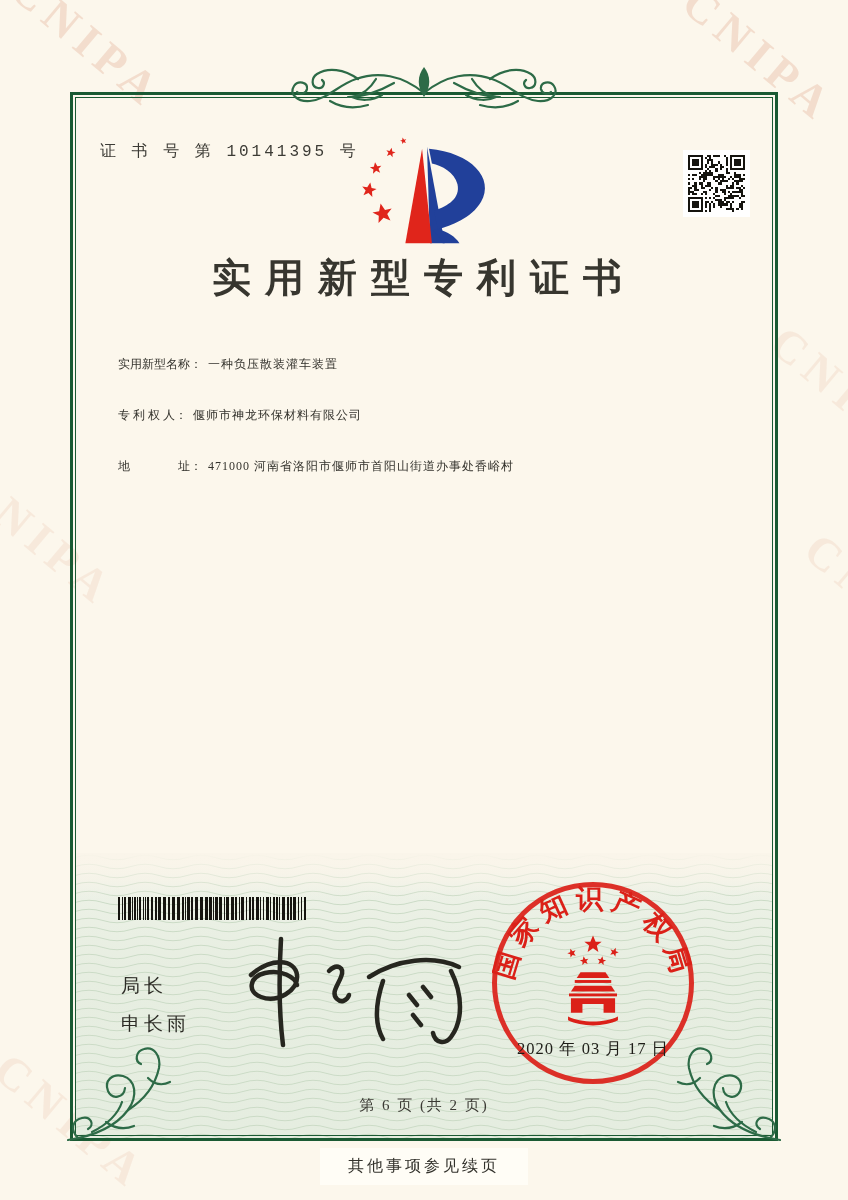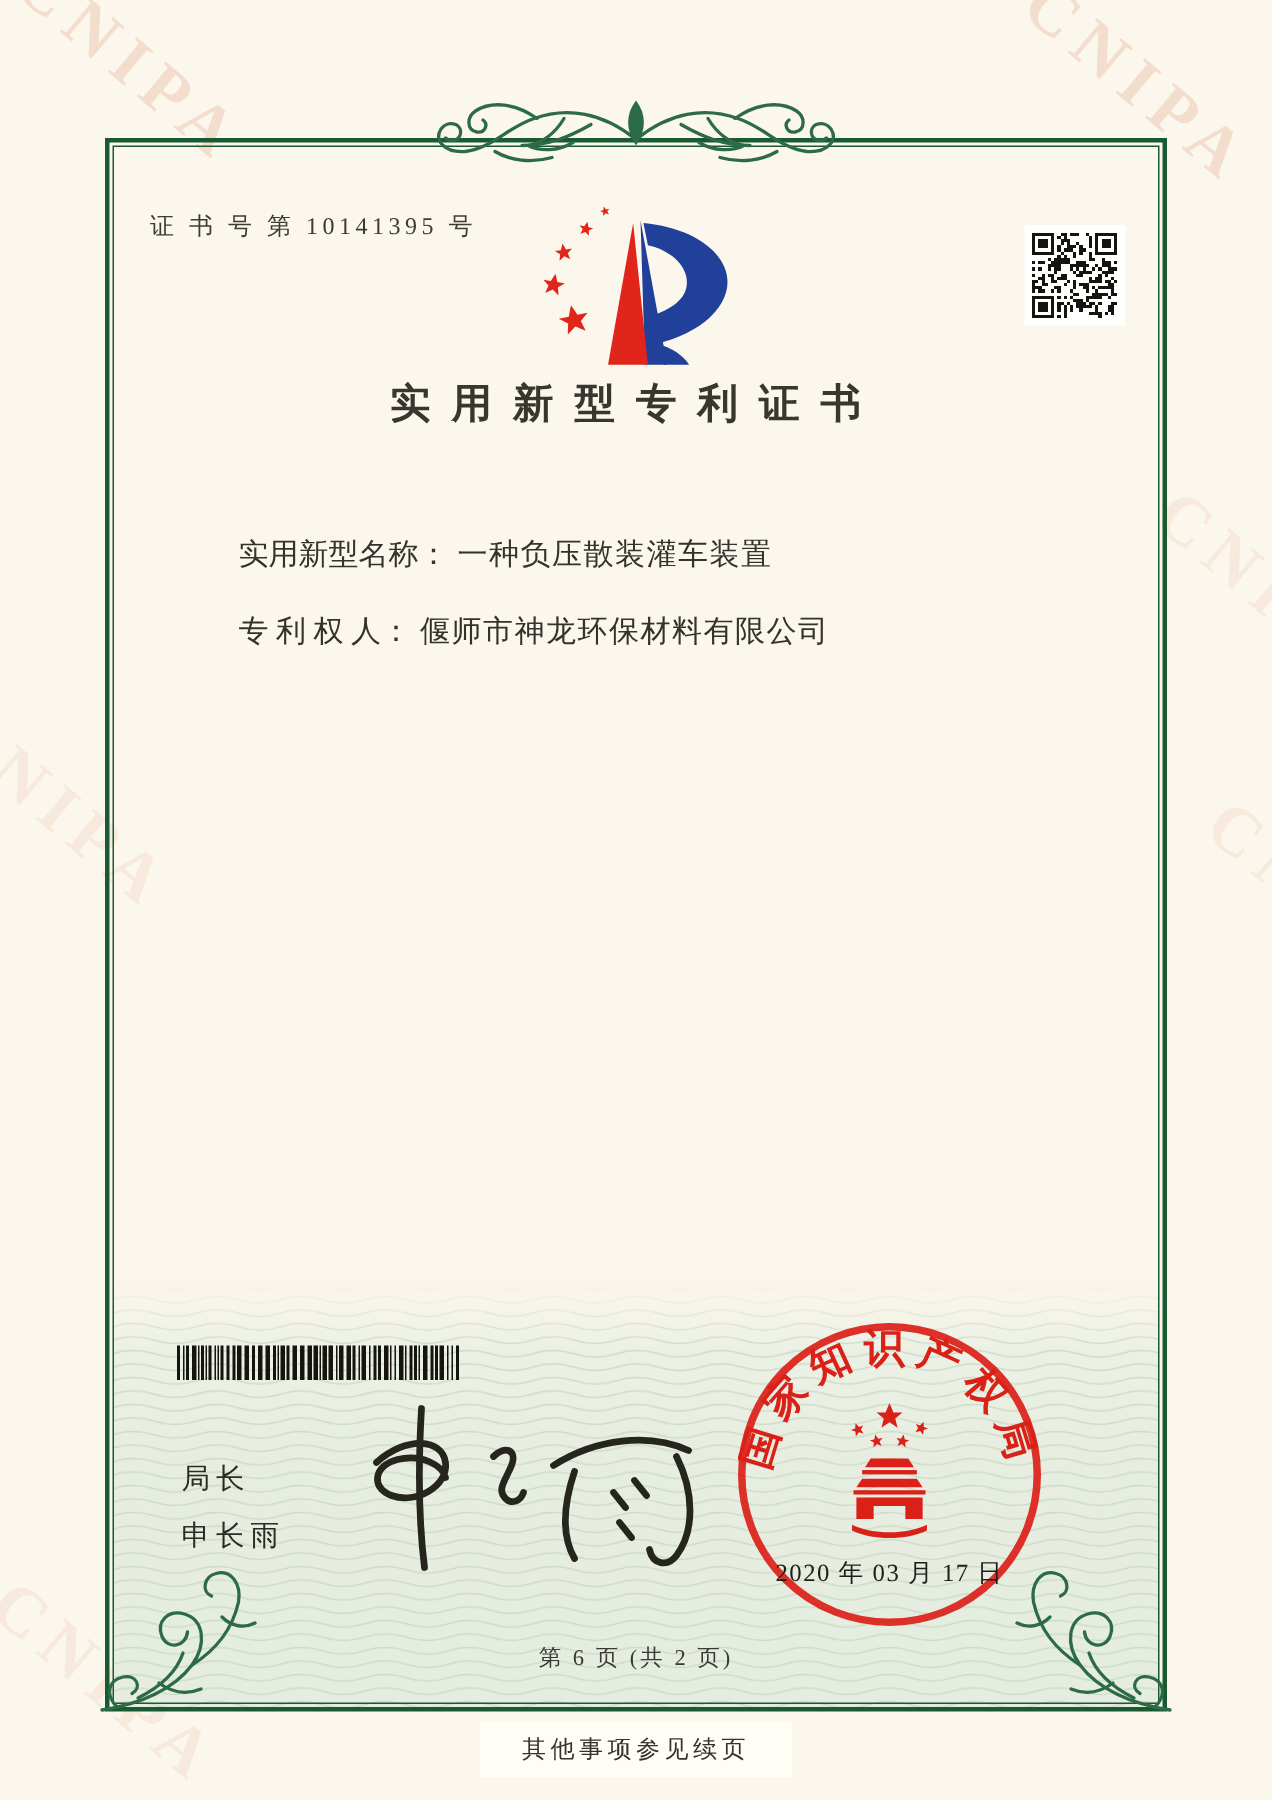--- a/index.html
+++ b/index.html
@@ -48,38 +48,38 @@
   .band svg{position:absolute;left:0;top:0;}
   .band-fade{
     position:absolute;left:0;top:0;width:100%;height:46px;
     background:linear-gradient(180deg,#faf5ea 0%,rgba(250,245,234,0) 100%);
   }
   
   .cert-number{
     position:absolute;left:100px;top:141px;
     font-size:16px;letter-spacing:3px;color:#3c3b35;
     z-index:2;
+    font-family:Liberation Mono, monospace;
   }
   .logo{position:absolute;left:342px;top:133px;width:170px;height:118px;z-index:2;}
   .qr{position:absolute;left:683px;top:150px;width:67px;height:67px;z-index:2;background:#fff;padding:3px;box-sizing:border-box;}
   .qr svg{width:100%;height:100%;}
   .title{
     position:absolute;left:0;top:251px;width:848px;
     text-align:center;
-    font-size:27px;font-weight:bold;letter-spacing:14px;
+    font-size:39px;font-weight:bold;letter-spacing:14px;
     color:#37362f;
     z-index:2;
   }
   
   .fields{position:absolute;left:118px;top:356px;width:645px;z-index:2;}
   .field-row{
     position:relative;height:51px;
-    font-size:20px;color:#33322c;
+    font-size:12px;color:#33322c;
     white-space:nowrap;
-    margin-left:41px;
   }
   .field-label{display:inline-block;color:#33322c;}
   .field-value{display:inline-block;margin-left:6px;letter-spacing:1px;}
   .grant-number-pair{position:absolute;left:338px;top:0;}
   
   .paras{
     position:absolute;left:116px;top:698px;width:648px;
     font-size:17px;line-height:1.88;
     text-align:justify;
     color:#33322c;z-index:2;
@@ -459,20 +459,23 @@
 
 <div class="title">实用新型专利证书</div>
 
 <div class="fields">
   <div class="field-row">
     <span class="field-label">实用新型名称：</span><span class="field-value">一种负压散装灌车装置</span>
   </div>
   <div class="field-row">
     <span class="field-label">专 利 权 人：</span><span class="field-value">偃师市神龙环保材料有限公司</span>
   </div>
+  <div class="field-row">
+    <span class="field-label">地　　　　址：</span><span class="field-value">471000 河南省洛阳市偃师市首阳山街道办事处香峪村</span>
+  </div>
 </div>
 
 <div class="paras">
 </div>
 
 <div class="barcode" id="barcode">
     <div style="width: 2px; margin-right: 2px;"></div>
     <div style="width: 1px; margin-right: 1px;"></div>
     <div style="width: 2px; margin-right: 2px;"></div>
     <div style="width: 3px; margin-right: 1px;"></div>

